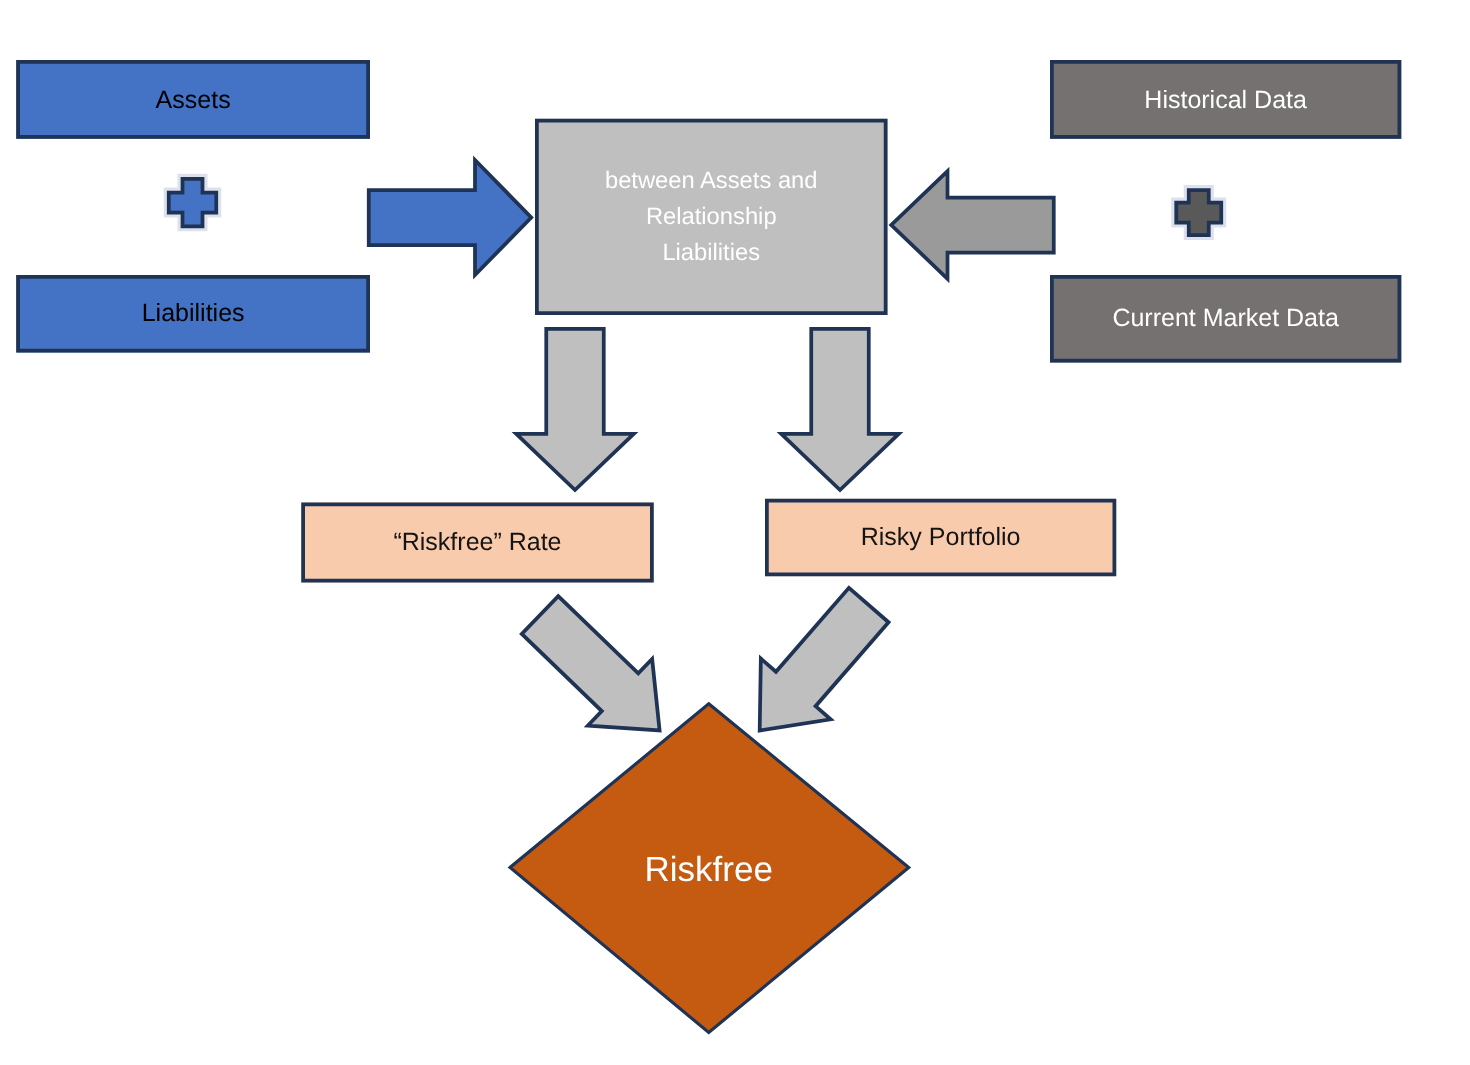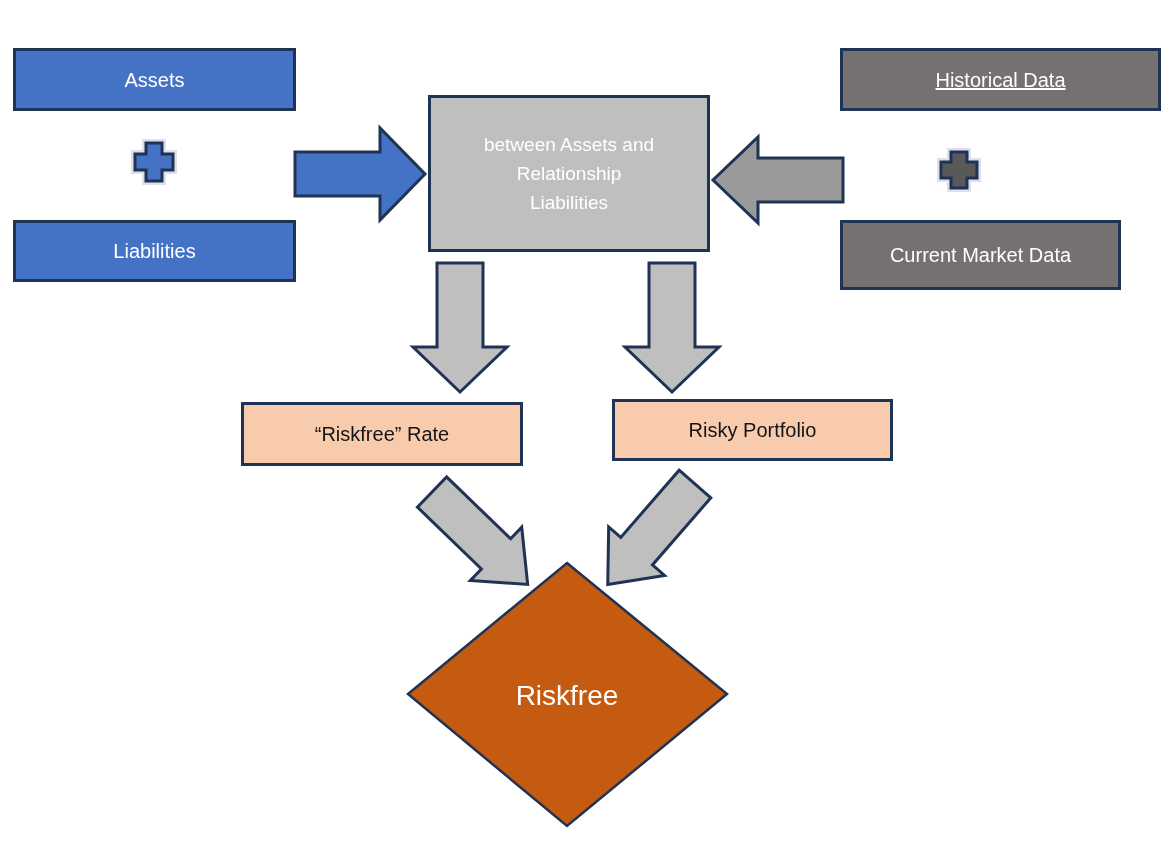--- a/index.html
+++ b/index.html
@@ -24,21 +24,21 @@
     position: absolute;
     box-sizing: border-box;
     display: flex;
     align-items: center;
     justify-content: center;
     text-align: center;
     border: 3px solid #1f3354;
     font-size: 20px;
     line-height: 1.2;
   }
-  .node.blue   { background: #4472C4; color: #ffffff; }
+  .node.blue   { background: #4472C4; color: #000000; }
   .node.dgray  { background: #767171; color: #ffffff; }
   .node.gray   { background: #BFBFBF; color: #ffffff; }
   .node.peach  { background: #F8CBAD; color: #141414; }
   .relationship-text {
     font-size: 19px;
     line-height: 29px;
     color: #ffffff;
   }
   .relationship-text span { display: block; }
   .diamond-label {
@@ -87,21 +87,21 @@
   </svg>
 
   <div class="node blue" style="left:13px; top:48px; width:283px; height:63px;">
     <span>Assets</span>
   </div>
 
   <div class="node blue" style="left:13px; top:220px; width:283px; height:62px;">
     <span>Liabilities</span>
   </div>
 
-  <div class="node dgray" style="left:840px; top:48px; width:321px; height:63px;text-decoration:underline;">
+  <div class="node dgray" style="left:840px; top:48px; width:281px; height:63px;">
     <span>Historical Data</span>
   </div>
 
   <div class="node dgray" style="left:840px; top:220px; width:281px; height:70px;">
     <span>Current Market Data</span>
   </div>
 
   <div class="node gray" style="left:428px; top:95px; width:282px; height:157px;">
     <div class="relationship-text">
       <span>between Assets and</span>

